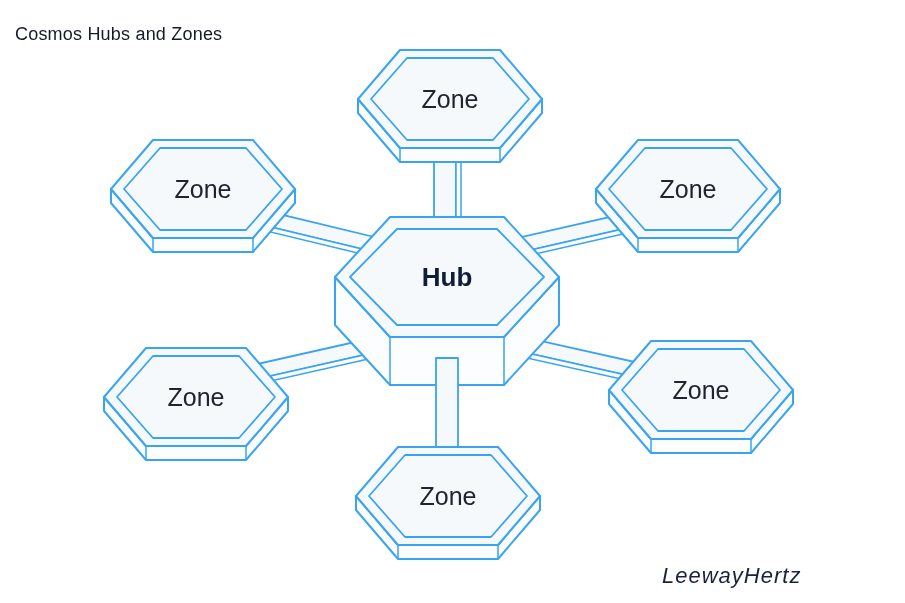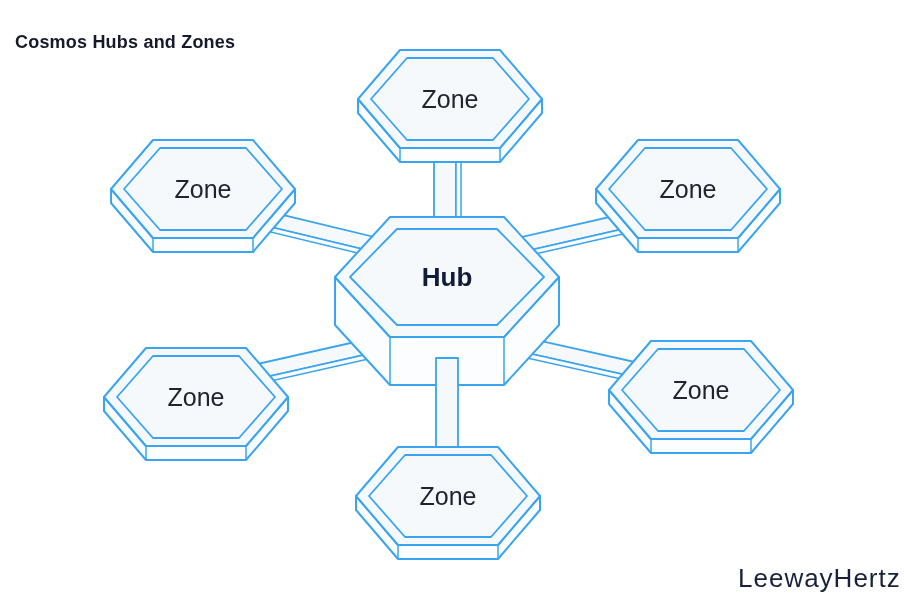--- a/index.html
+++ b/index.html
@@ -10,34 +10,35 @@
   body {
     width: 905px;
     height: 603px;
     position: relative;
     overflow: hidden;
     font-family: "Liberation Sans", sans-serif;
   }
   .page-title {
     position: absolute;
     left: 15px;
-    top: 32px;
+    top: 24px;
     font-size: 18px;
-    font-weight: 700;
+    font-weight: 400;
     letter-spacing: 0.2px;
     color: var(--title-color, #161b2c);
   }
   .watermark {
     position: absolute;
-    left: 738px;
+    left: 662px;
     top: 563px;
-    font-size: 26px;
+    font-size: 22px;
     letter-spacing: 1px;
     color: var(--watermark-color, #18223a);
     white-space: nowrap;
+    font-style: italic;
   }
   svg.diagram {
     position: absolute;
     left: 0;
     top: 0;
   }
   .face {
     fill: var(--face-fill, #f6f9fc);
     stroke: var(--outline-blue, #3aa4f0);
     stroke-width: 2;

